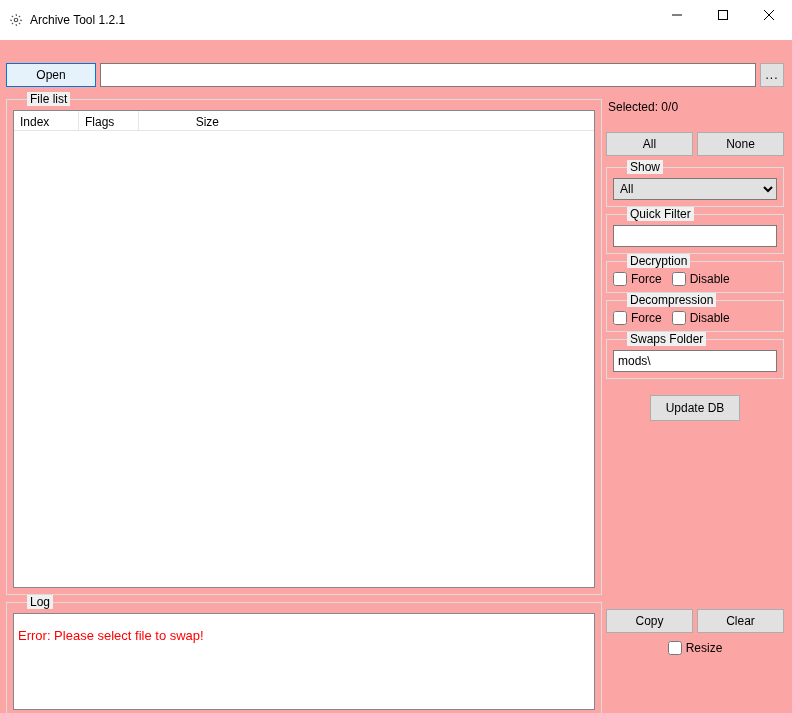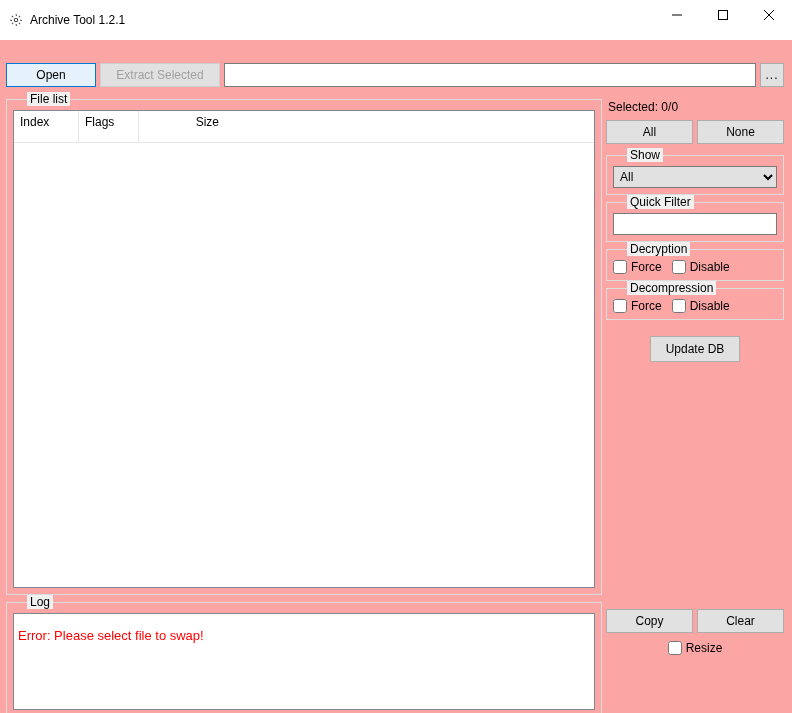--- a/index.html
+++ b/index.html
@@ -114,21 +114,21 @@
   .file-list-box {
     flex: 1;
     border: 1px solid #828790;
     background: #fff;
     display: flex;
     flex-direction: column;
     min-height: 0;
   }
   .columns {
     display: flex;
-    height: 32px;
+    height: 20px;
     border-bottom: 1px solid #e5e5e5;
     background: #fff;
   }
   .col {
     padding: 4px 6px;
     border-right: 1px solid #e5e5e5;
     font-size: 12px;
     text-align: left;
   }
   .col:last-child { border-right: none; }
@@ -142,21 +142,21 @@
     display: flex;
     flex-direction: column;
     padding-top: 8px;
   }
   .selected-row {
     display: flex;
     flex-direction: column;
     gap: 4px;
     margin-bottom: 4px;
   }
-  .selected-row .label { font-size: 12px; margin-left: 2px; margin-bottom: 2px;}
+  .selected-row .label { font-size: 12px; margin-left: 2px; margin-bottom: 14px;}
   .btn-row { display: flex; gap: 4px; }
   .btn-row .btn { flex: 1; }
   .dropdown {
     width: 100%;
     height: 22px;
     border: 1px solid #7a7a7a;
     background: #e1e1e1;
     font: inherit;
     padding: 0 2px;
   }
@@ -247,21 +247,20 @@
           <line x1="0" y1="0" x2="10" y2="10" stroke-width="1"></line>
           <line x1="10" y1="0" x2="0" y2="10" stroke-width="1"></line>
         </svg>
     </div>
   </div>
 </div>
 
 <div class="client">
   <div class="toolbar">
     <button class="btn primary-open">Open</button>
-    <button class="btn disabled" style="width:120px;">Extract Selected</button>
     <input class="path-input" type="text" value="" style="">
     <div class="browse-btn">...</div>
   </div>
 
   <div class="main-row">
     <div class="file-list-group groupbox">
       <span class="legend">File list</span>
       <div class="file-list-box">
         <div class="columns">
           <div class="col index">Index</div>
@@ -314,20 +313,24 @@
             <input type="checkbox" style="">
             <span>Force</span>
           </label>
           <label class="check-item">
             <input type="checkbox" style="">
             <span>Disable</span>
           </label>
         </div>
       </div>
 
+      <div class="groupbox">
+        <span class="legend">Swaps Folder</span>
+        <input class="text-input" type="text" value="mods\" style="">
+      </div>
 
       <div class="update-db-wrap">
         <button class="btn">Update DB</button>
       </div>
     </div>
   </div>
 
   <div class="bottom-row">
     <div class="log-group groupbox">
       <span class="legend">Log</span>

